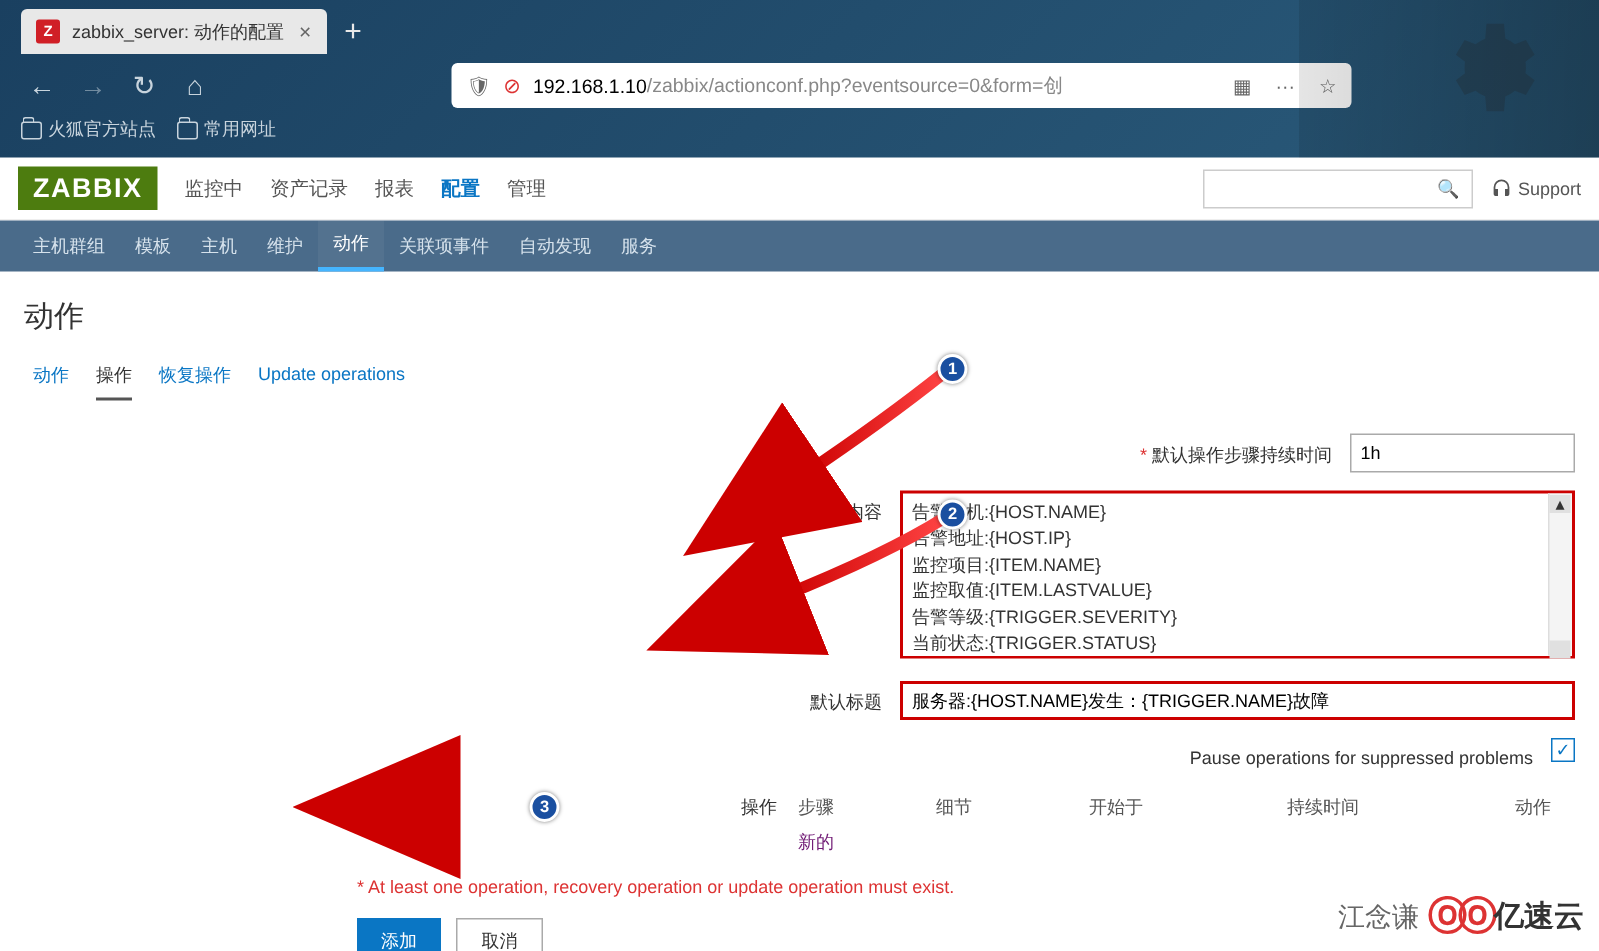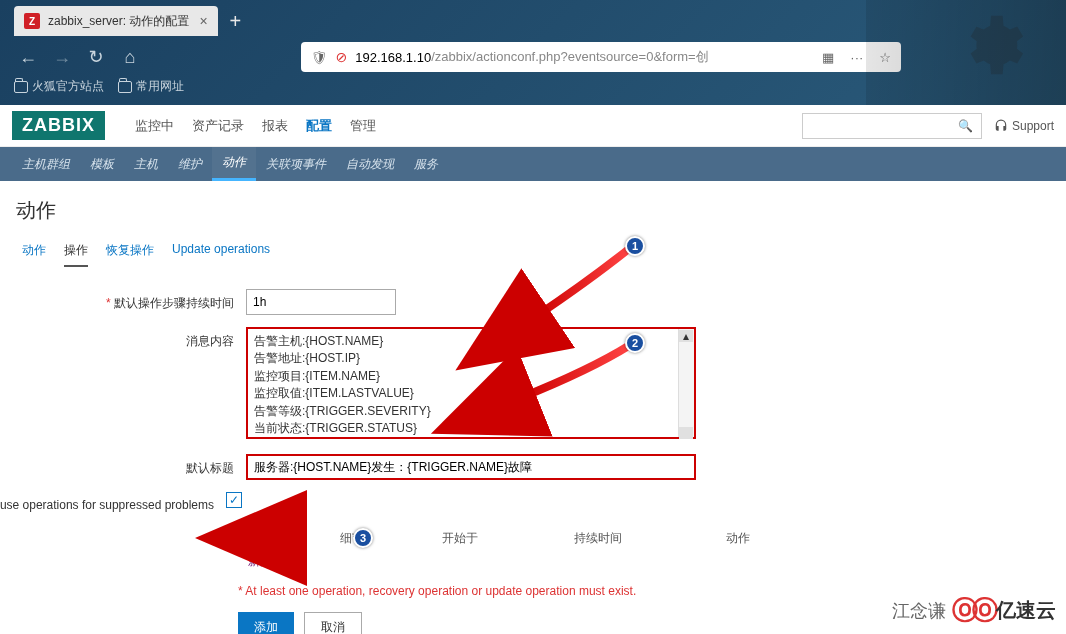--- a/index.html
+++ b/index.html
@@ -25,41 +25,41 @@
   .url-box .host { color: #000; }
   .url-box .path { color: #888; }
   .url-right { margin-left: auto; display:flex; gap:16px; align-items:center; color:#666;}
   .bookmark-bar { display: flex; align-items: center; padding: 0 14px 4px 14px; gap: 14px; color: #c8d4dd; font-size: 12px; }
   .bookmark-bar .bm { display:flex; align-items:center; gap:4px;}
   .folder-icon { width:14px; height:12px; border:1px solid #c8d4dd; border-radius:2px; position:relative;}
   .folder-icon::before{content:"";position:absolute;top:-4px;left:0;width:6px;height:3px;border:1px solid #c8d4dd;border-bottom:none;border-radius:2px 2px 0 0;}
 
   
   .zbx-header { background: #fff; display: flex; align-items: center; height: 42px; padding: 0 12px; border-bottom: 1px solid #eee;}
-  .zbx-logo { background: #0f766e; color: #fff; font-weight: bold; font-size: 18px; padding: 4px 10px; letter-spacing: 1px; margin-right: 30px;}
+  .zbx-logo { background: #4d7c0f; color: #fff; font-weight: bold; font-size: 18px; padding: 4px 10px; letter-spacing: 1px; margin-right: 18px;}
   .zbx-menu { display: flex; gap: 18px; font-size: 13px; color: #555; }
   .zbx-menu .item.active { color: #0a76c4; font-weight:bold;}
   .zbx-right { margin-left: auto; display:flex; align-items:center; gap:12px;}
   .search-box { border:1px solid #ccc; width:180px; height:26px; display:flex; align-items:center; justify-content:flex-end; padding:0 8px; color:#999;}
   .support-link { color:#555; display:flex; align-items:center; gap:4px; font-size:12px;}
   .headset { width:14px; height:14px;}
 
   
-  .zbx-subnav { background: #4a6b8a; display:flex; padding: 0 12px; height: 34px; align-items:center; gap: 0; font-style: italic;}
+  .zbx-subnav { background: #4a6b8a; display:flex; padding: 0 12px; height: 34px; align-items:center; gap: 0;}
   .zbx-subnav .sub { color: #d6e2ec; padding: 0 10px; height:34px; display:flex; align-items:center; font-size:12px;}
   .zbx-subnav .sub.active { color:#fff; border-bottom: 3px solid #45b5ff; background:rgba(255,255,255,0.05);}
 
   
   .page { padding: 16px; }
   .page-title { font-size: 20px; color: #333; margin-bottom: 18px; }
   .tabs { display:flex; gap:18px; border-bottom: 0; margin-bottom: 22px; padding-left:6px;}
   .tabs .t { color: #0a76c4; font-size: 12px; padding-bottom:6px;}
   .tabs .t.active { color:#333; border-bottom: 2px solid #555;}
 
-  .form-row { display:flex; align-items:flex-start; margin-bottom: 12px; }
+  .form-row { display:flex; align-items:flex-start; margin-bottom: 12px; justify-content: flex-end; }
   .form-label { width: 230px; text-align: right; padding-right: 12px; padding-top: 6px; color:#333; font-size:12px;}
   .form-label .req { color: #d33; }
   .form-field input[type=text] { border:1px solid #aaa; height:26px; padding: 0 6px; font-size:12px; width:150px;}
   .form-field input.wide { width: 450px; border:2px solid #c00; }
   .form-field textarea.msg { width: 450px; height: 112px; border:2px solid #c00; padding: 4px 6px; font-size:12px; line-height:1.45; resize:none; font-family:Arial; color:#333;}
   .form-field .scroll-wrap { position:relative; }
   .scroll-wrap .sbar { position:absolute; right:2px; top:2px; width:16px; height:108px; background:#f4f4f4; border-left:1px solid #ddd;}
   .scroll-wrap .sthumb { position:absolute; right:3px; top:3px; width:14px; height:12px; background:#e0e0e0; display:flex; align-items:center; justify-content:center;}
   .scroll-wrap .sthumb2 { position:absolute; right:3px; bottom:3px; width:14px; height:12px; background:#e0e0e0;}
   .checkbox-blue { width:16px; height:16px; border:1px solid #0a76c4; display:inline-flex; align-items:center; justify-content:center; color:#0a76c4; font-size:12px;}

